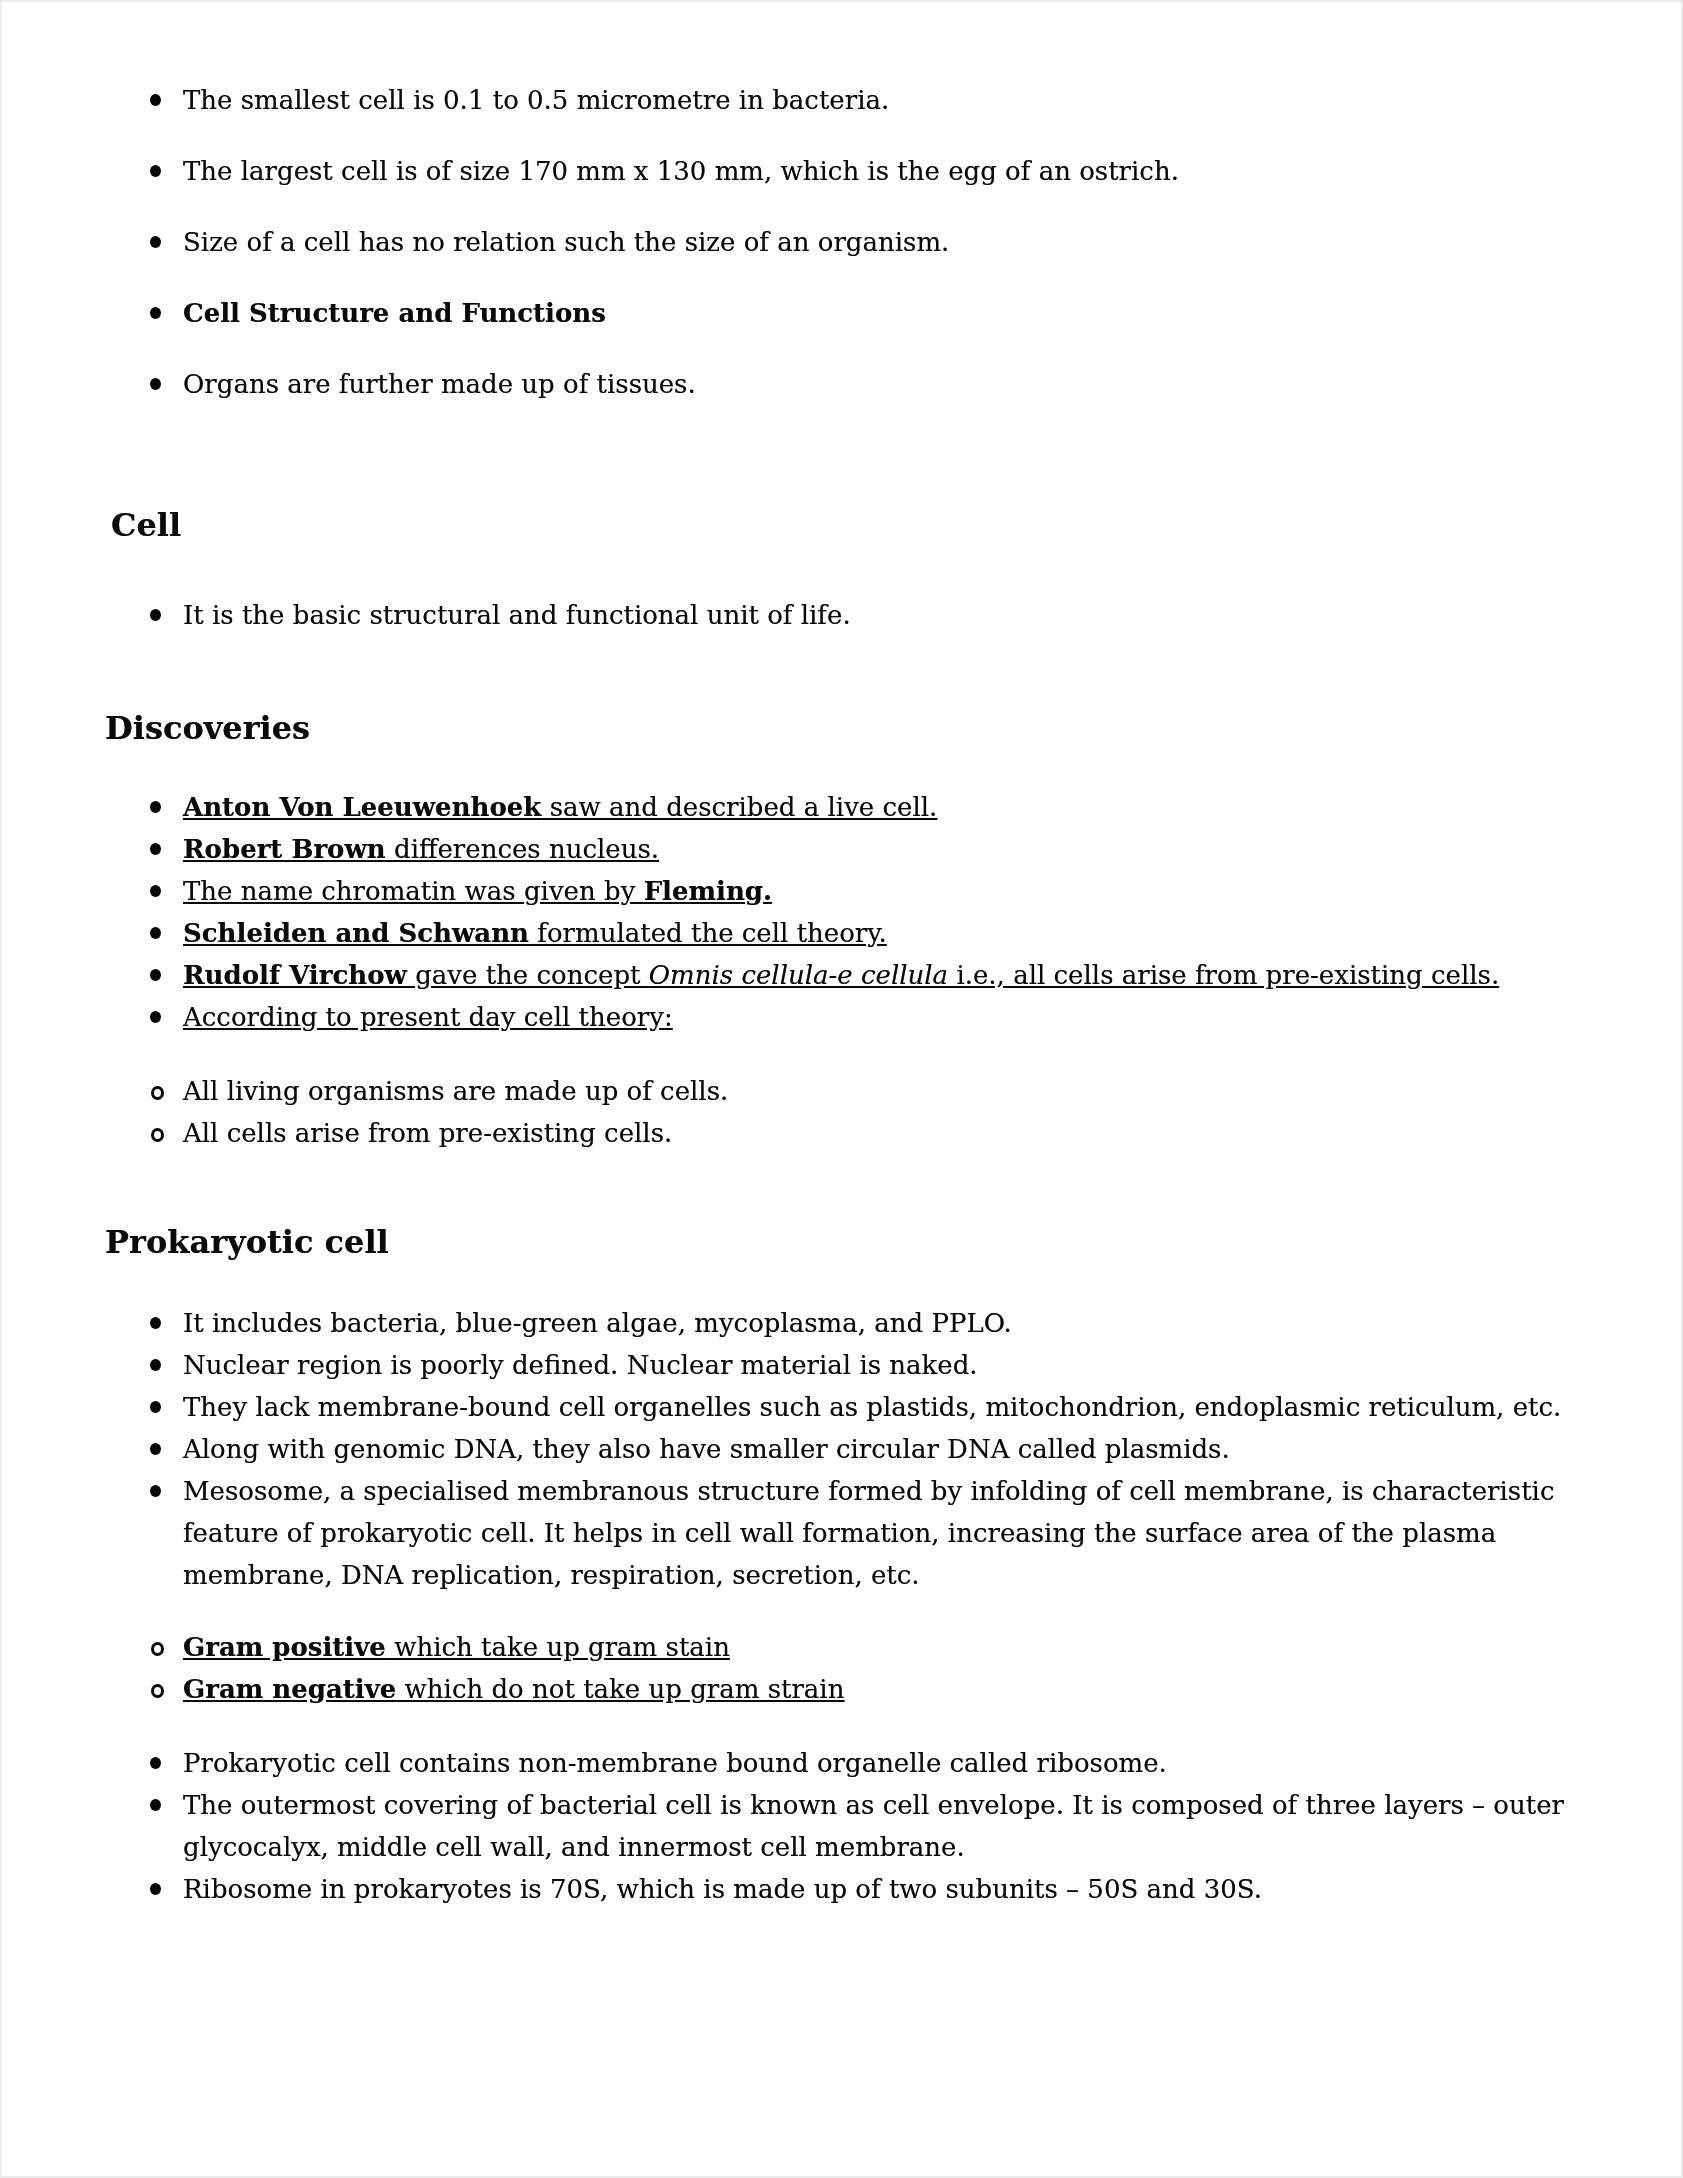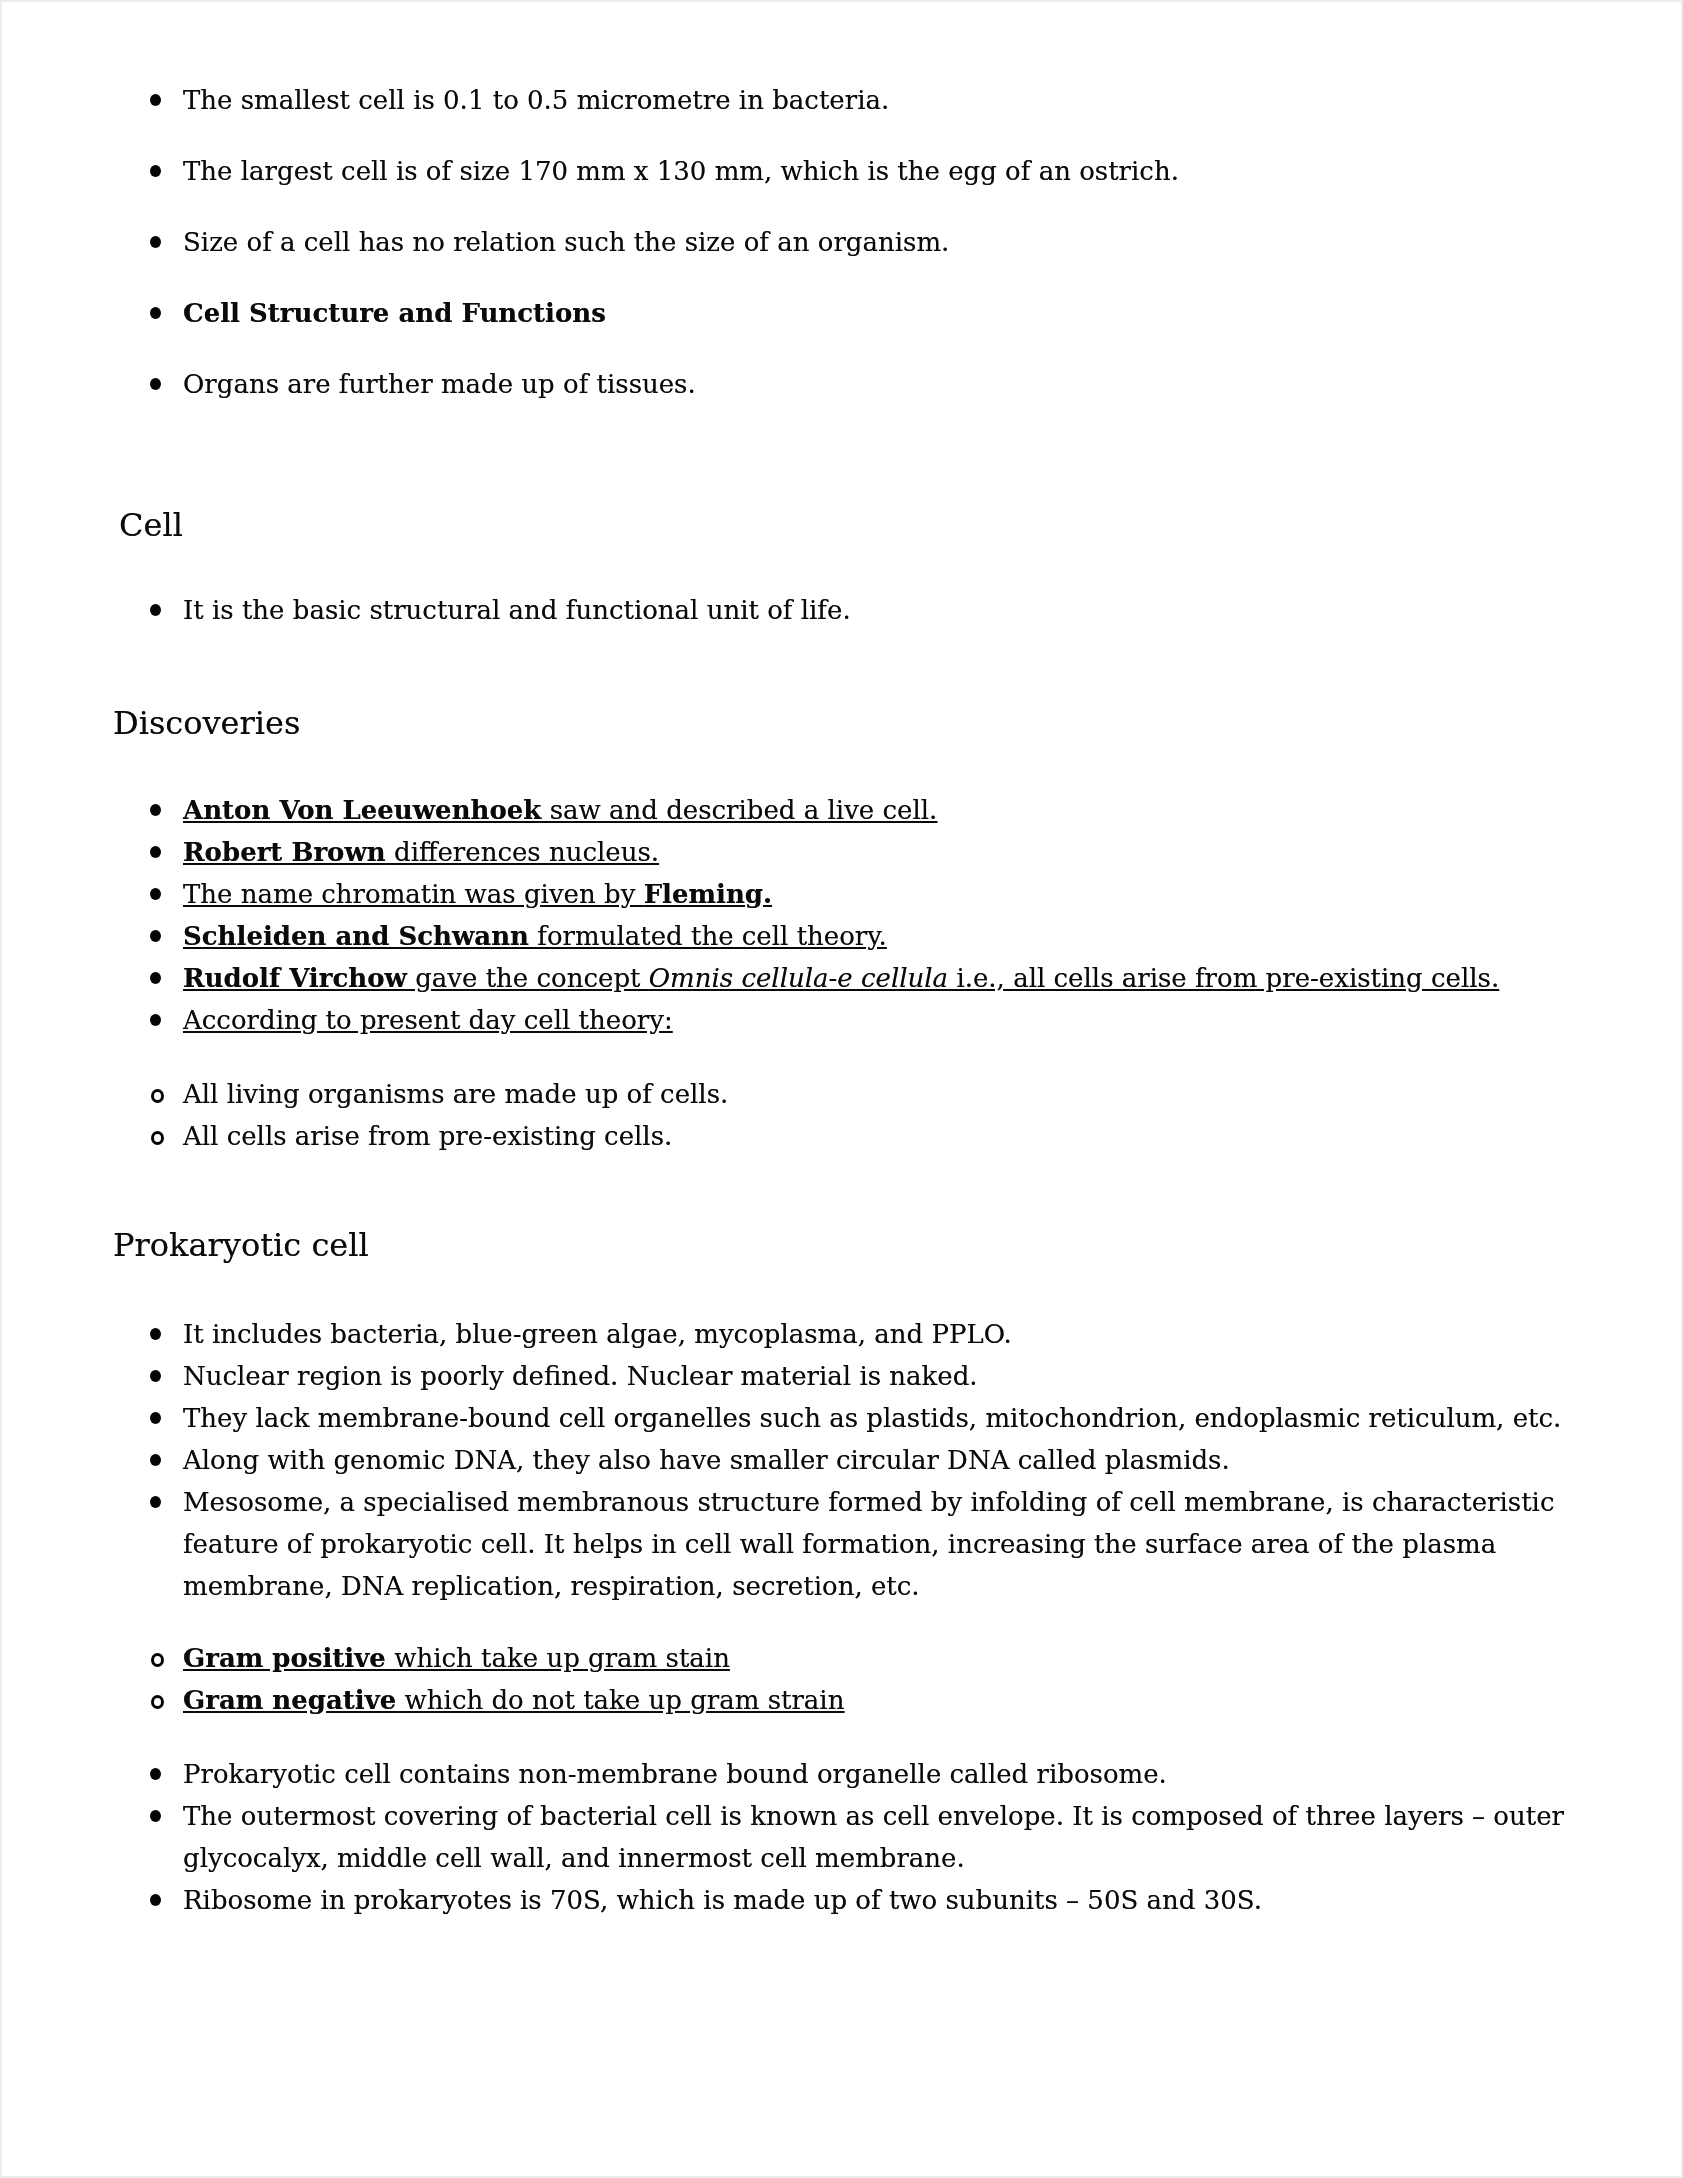--- a/index.html
+++ b/index.html
@@ -16,22 +16,22 @@
     flex-direction: column;
     align-items: flex-start;
     padding: 77px 109px 0 99px;
     font-size: 26px;
     line-height: 42px;
     text-shadow: 0 0 0.5px rgba(0,0,0,0.55);
   }
   h2 {
     font-size: 32px;
     line-height: 48px;
-    font-weight: normal;
-    margin: 12px;
+    font-weight: bold;
+    margin: 4px;
   }
   .h-cell { margin-top: 96px; padding-left: 6px; }
   .h-disc { margin-top: 68px; }
   .h-prok { margin-top: 64px; }
   ul {
     list-style: none;
     margin: 0;
     padding: 0 0 0 82px;
     max-width: 1393px;
   }
@@ -47,21 +47,21 @@
   ul.circle > li::before {
     content: "";
     position: absolute;
     left: -32px; top: 16px;
     width: 7px; height: 8px;
     border-radius: 50%;
     background: #ffffff;
     border: 3px solid #060606;
   }
   ul.spaced > li + li { margin-top: 29px; }
-  .mt-31 { margin-top: 28px; }
+  .mt-31 { margin-top: 41px; }
   .mt-30 { margin-top: 30px; text-decoration: underline; }
   .mt-32 { margin-top: 32px; }
   .b { font-weight: bold; }
   .i { font-style: italic; }
 </style>
 </head>
 <body>
 
 <div class="doc">
 

